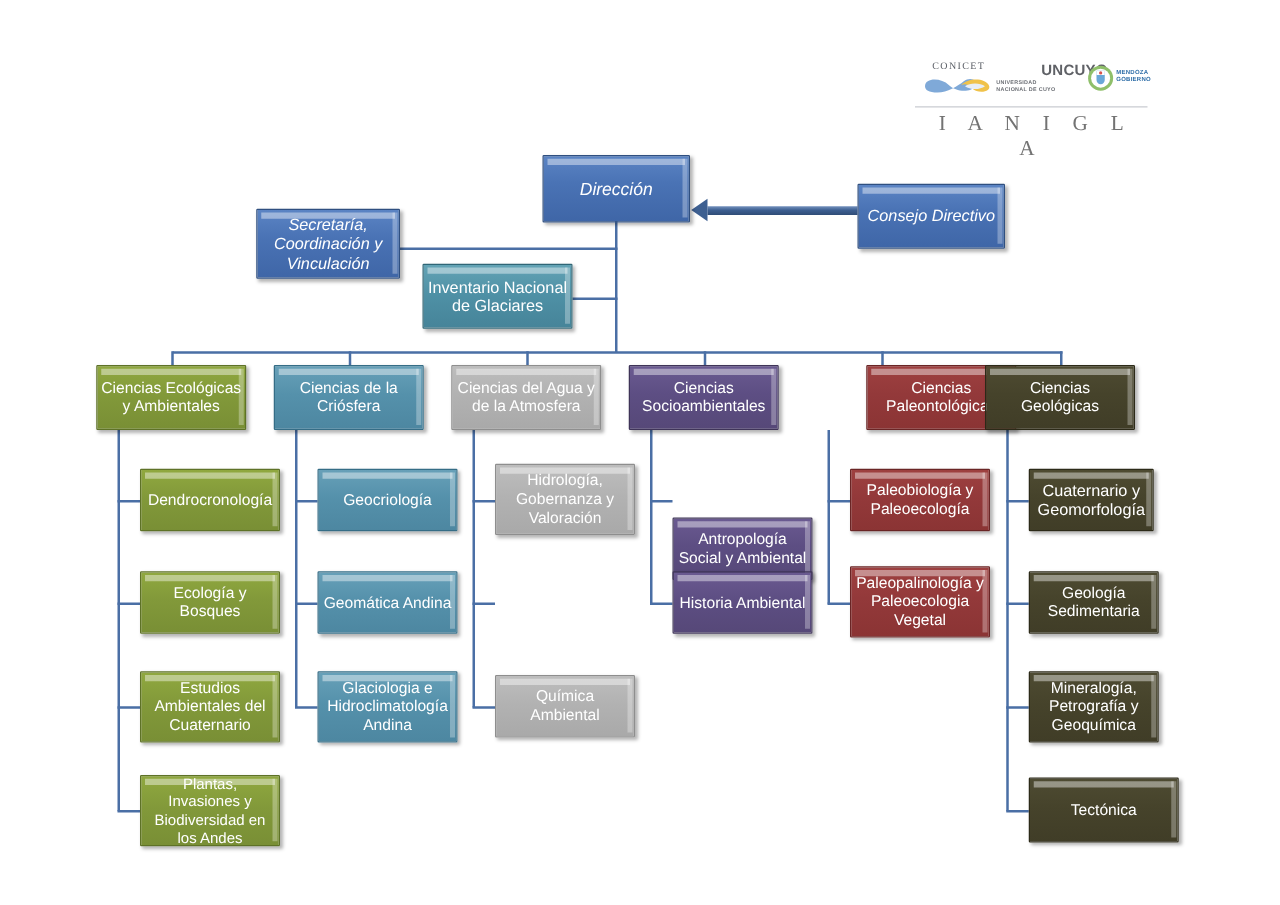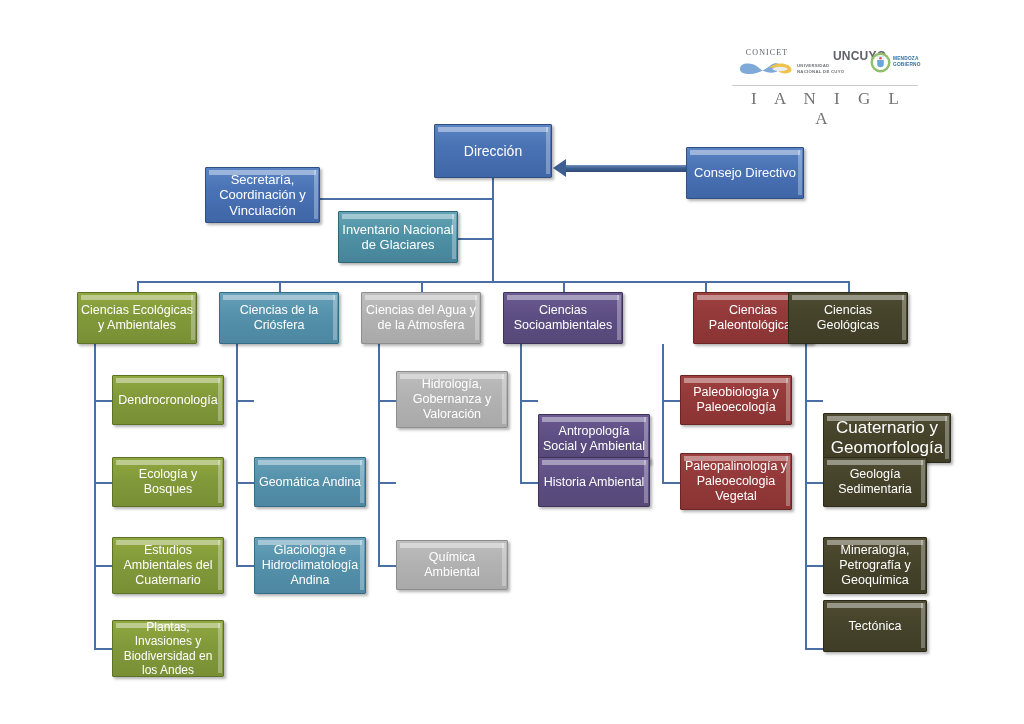--- a/index.html
+++ b/index.html
@@ -81,20 +81,21 @@
     width: 4px;
     background: rgba(255,255,255,0.30);
     pointer-events: none;
   }
 
   
   .c-blue {
     background: linear-gradient(to bottom, #5b84c4 0%, #4a73b5 40%, #3f66a7 100%);
     border: 1px solid #2f4f80;
     box-shadow: 2px 2px 3px rgba(0,0,0,0.30);
+    font-style: italic;
   }
   .c-teal {
     background: linear-gradient(to bottom, #63a3b5 0%, #4f91a6 45%, #468499 100%);
     border: 1px solid #2f6676;
     box-shadow: 2px 2px 3px rgba(0,0,0,0.30);
   }
   .c-green {
     background: linear-gradient(to bottom, #90a83f 0%, #82993a 45%, #798f35 100%);
     border: 1px solid #5e7227;
     box-shadow: 2px 2px 3px rgba(0,0,0,0.30);
@@ -338,20 +339,23 @@
   <div class="box c-green" style="left:112px; top:457px; width:112px; height:50px; font-size:12.5px; white-space:normal;">
     <span class="lbl">Ecología y Bosques</span>
   </div>
   <div class="box c-green" style="left:112px; top:537px; width:112px; height:57px; font-size:12.5px; white-space:normal;">
     <span class="lbl">Estudios Ambientales del Cuaternario</span>
   </div>
   <div class="box c-green" style="left:112px; top:620px; width:112px; height:57px; font-size:12px; white-space:normal;">
     <span class="lbl">Plantas, Invasiones y Biodiversidad en los Andes</span>
   </div>
 
+  <div class="box c-steel" style="left:254px; top:375px; width:112px; height:50px; font-size:12.5px; white-space:normal;">
+    <span class="lbl">Geocriología</span>
+  </div>
   <div class="box c-steel" style="left:254px; top:457px; width:112px; height:50px; font-size:12.5px; white-space:normal;">
     <span class="lbl">Geomática Andina</span>
   </div>
   <div class="box c-steel" style="left:254px; top:537px; width:112px; height:57px; font-size:12.5px; white-space:normal;">
     <span class="lbl">Glaciologia e Hidroclimatología Andina</span>
   </div>
 
   <div class="box c-gray" style="left:396px; top:371px; width:112px; height:57px; font-size:12.5px; white-space:normal;">
     <span class="lbl">Hidrología, Gobernanza y Valoración</span>
   </div>
@@ -366,26 +370,26 @@
     <span class="lbl">Historia Ambiental</span>
   </div>
 
   <div class="box c-red" style="left:680px; top:375px; width:112px; height:50px; font-size:12.5px; white-space:normal;">
     <span class="lbl">Paleobiología y Paleoecología</span>
   </div>
   <div class="box c-red" style="left:680px; top:453px; width:112px; height:57px; font-size:12.5px; white-space:normal;">
     <span class="lbl">Paleopalinología y Paleoecologia Vegetal</span>
   </div>
 
-  <div class="box c-olive" style="left:823px; top:375px; width:128px; height:50px; font-size:17px; white-space:normal;margin-top:38px;">
+  <div class="box c-olive" style="left:823px; top:375px; width:100px; height:50px; font-size:13px; white-space:normal;">
     <span class="lbl">Cuaternario y Geomorfología</span>
   </div>
   <div class="box c-olive" style="left:823px; top:457px; width:104px; height:50px; font-size:12.5px; white-space:normal;">
     <span class="lbl">Geología Sedimentaria</span>
   </div>
   <div class="box c-olive" style="left:823px; top:537px; width:104px; height:57px; font-size:12.5px; white-space:normal;">
     <span class="lbl">Mineralogía, Petrografía y Geoquímica</span>
   </div>
-  <div class="box c-olive" style="left:823px; top:600px; width:104px; height:52px; font-size:12.5px; white-space:normal;">
+  <div class="box c-olive" style="left:823px; top:622px; width:120px; height:52px; font-size:12.5px; white-space:normal;">
     <span class="lbl">Tectónica</span>
   </div>
 
 </div>
 
 </body></html>

